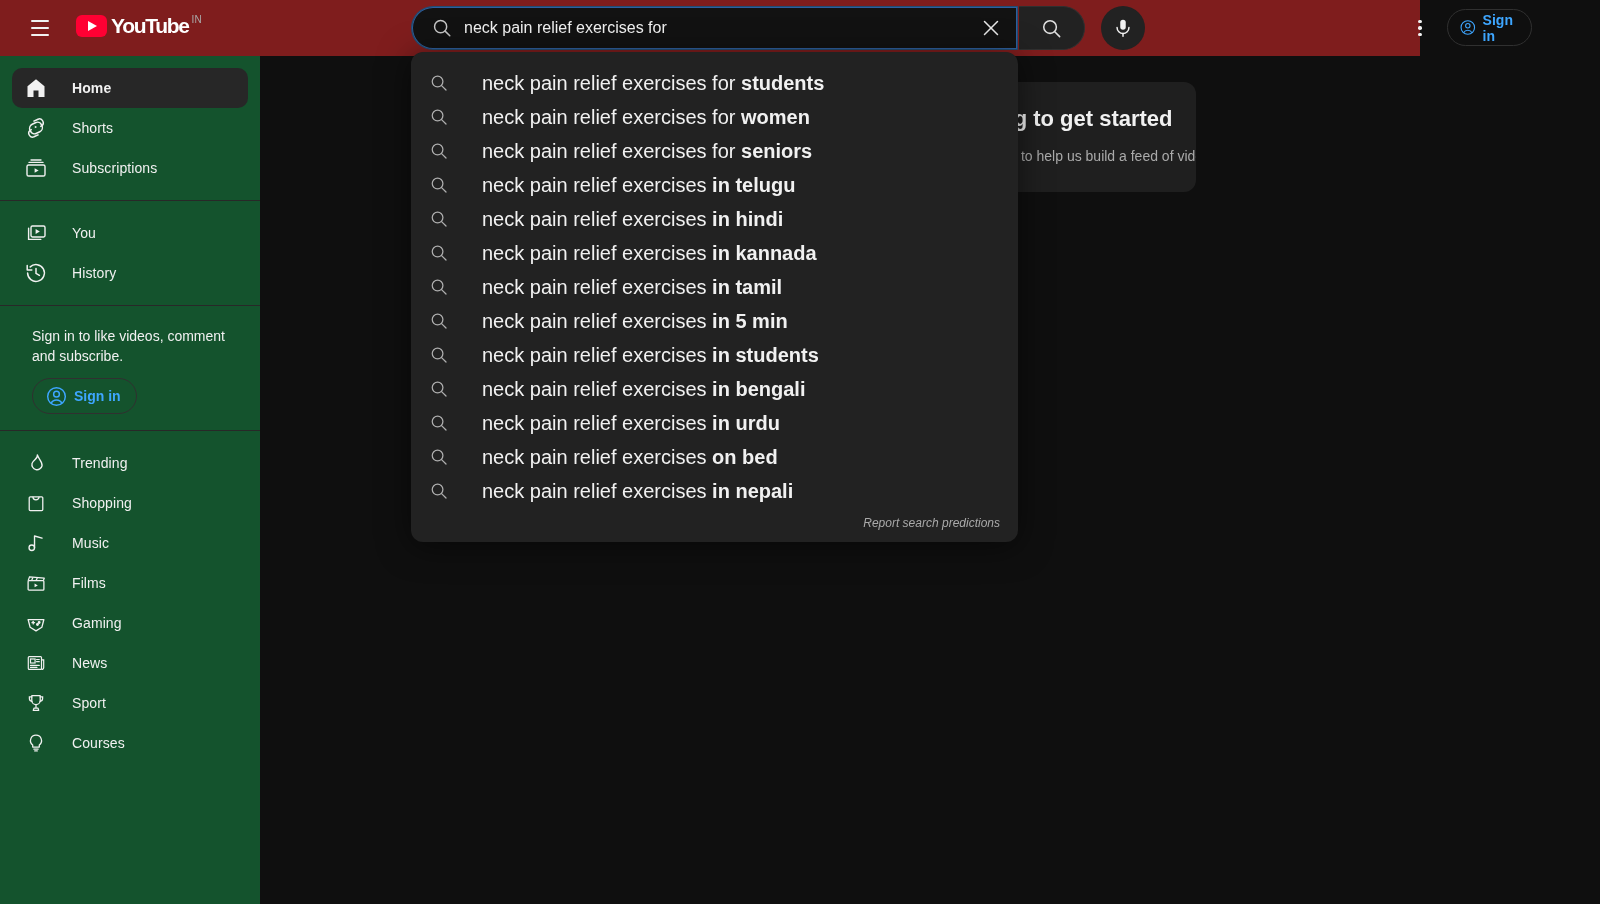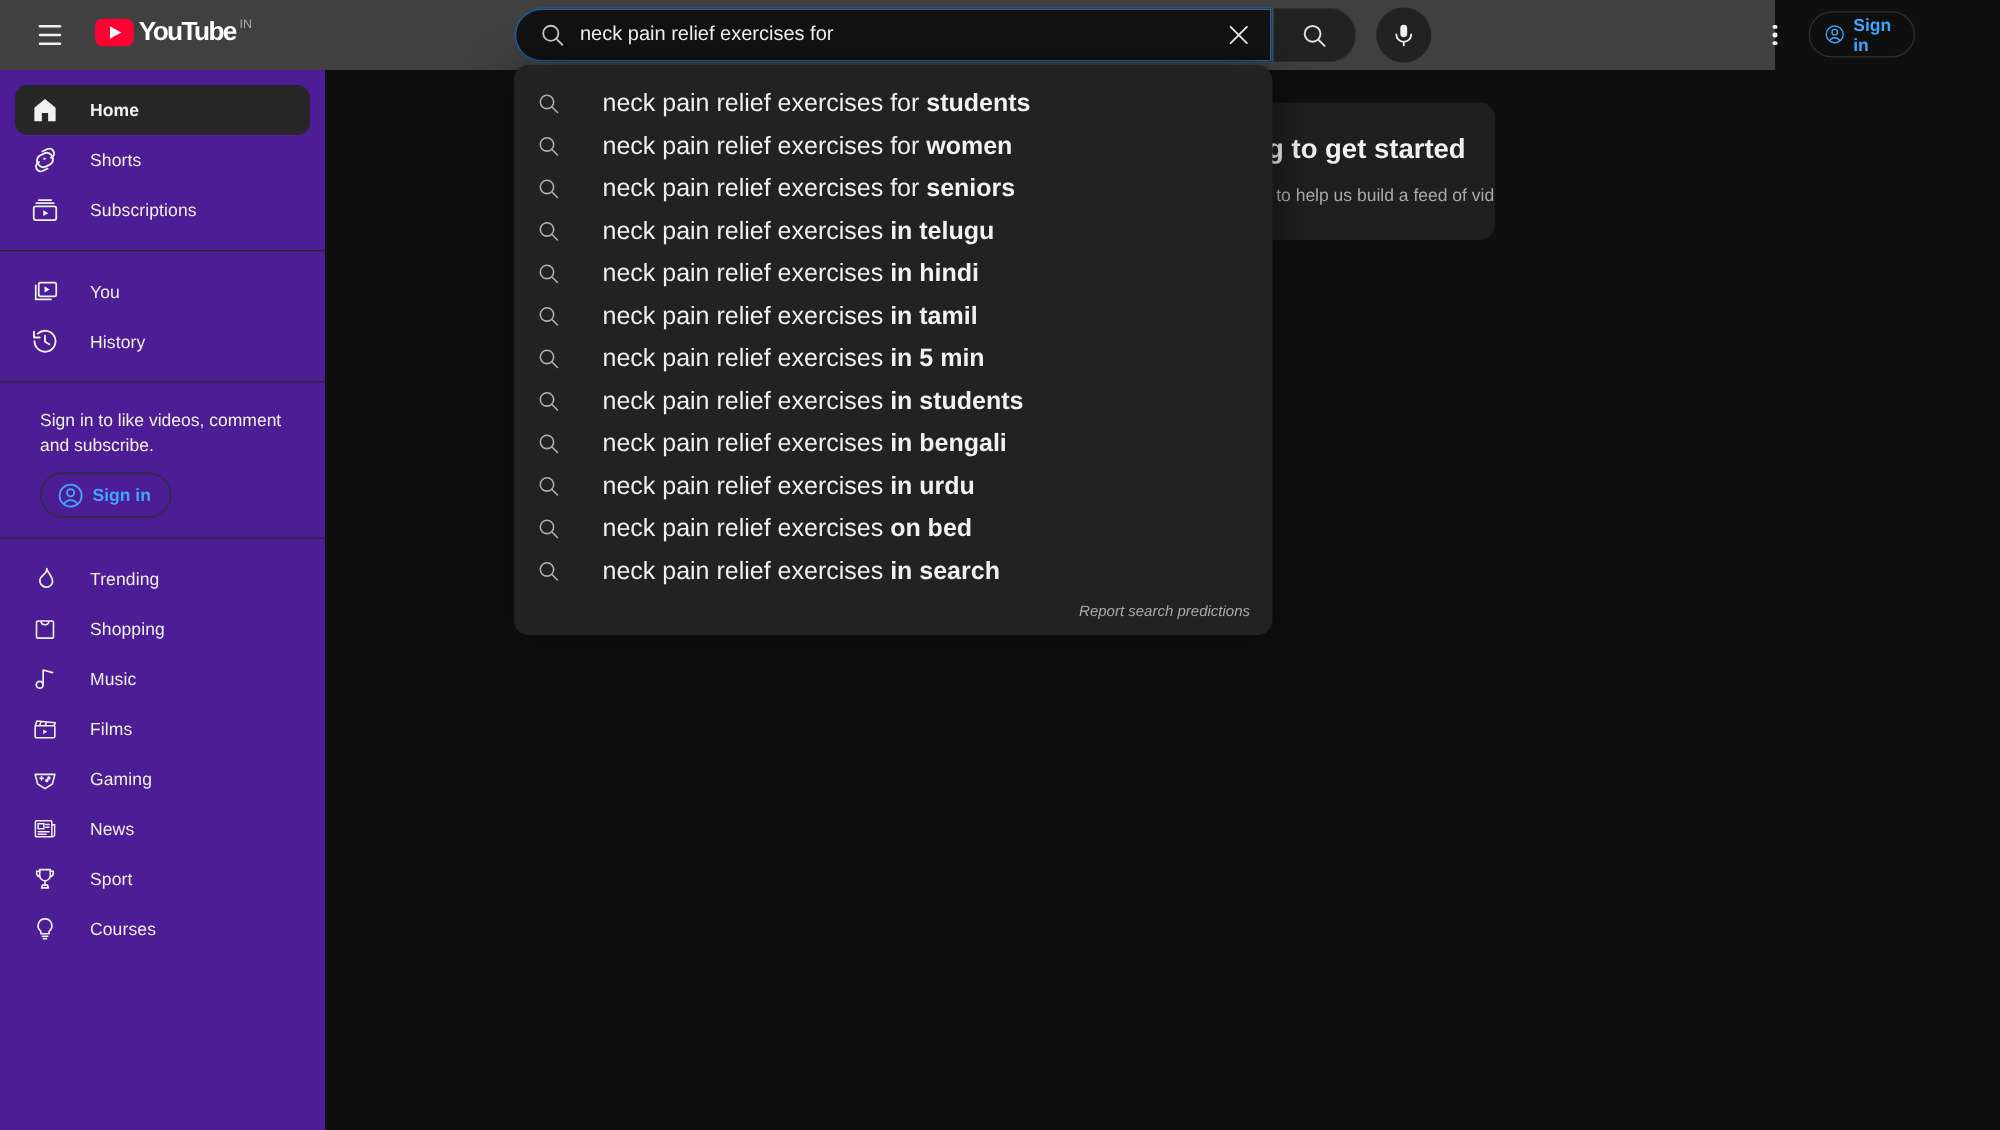--- a/index.html
+++ b/index.html
@@ -8,21 +8,21 @@
     background: #0f0f0f;
     font-family: "Liberation Sans", sans-serif;
     overflow: hidden;
     color: #f1f1f1;
   }
   #app { position: relative; width: 1600px; height: 904px; }
 
   
   #header {
     position: absolute; top: 0; left: 0; width: 1420px; height: 56px;
-    background: #404040; z-index: 40;
+    background: #7f1d1d; z-index: 40;
     display: flex; align-items: center;
   }
   .hamburger {
     position: absolute; left: 24px; top: 12px;
     width: 32px; height: 32px;
     display: flex; flex-direction: column; justify-content: center;
     align-items: center; gap: 5px; cursor: pointer;
   }
   .hamburger span {
     display: block; width: 18px; height: 2px; background: #f1f1f1; border-radius: 1px;
@@ -88,21 +88,21 @@
   .signin-header {
     position: absolute; left: 1447px; top: 9px; height: 37px; padding: 0 13px 0 11px;
     border: 1px solid #303030; border-radius: 19px;
     display: flex; align-items: center; gap: 6px; cursor: pointer;
     color: #3ea6ff; font-size: 14px; font-weight: bold;
   }
 
   
   #sidebar {
     position: absolute; left: 0; top: 56px; width: 260px; height: 848px;
-    background: #4c1d95; overflow: hidden; padding-top: 12px; z-index: 20;
+    background: #14532d; overflow: hidden; padding-top: 12px; z-index: 20;
   }
   .nav-item {
     display: flex; align-items: center; height: 40px;
     margin: 0 12px 0 12px; padding-left: 12px; border-radius: 10px;
     cursor: pointer; gap: 24px;
   }
   .nav-item.active { background: #272727; }
   .nav-item .ico { width: 24px; height: 24px; display: flex; align-items: center; justify-content: center; flex: 0 0 24px; }
   .nav-item .lbl { font-size: 14px; color: #f1f1f1; letter-spacing: .1px; }
   .nav-item.active .lbl { font-weight: bold; }
@@ -430,20 +430,27 @@
             <circle cx="10.3" cy="10.3" r="6.4"></circle>
             <line x1="15.1" y1="15.1" x2="20.4" y2="20.4" stroke-linecap="round"></line>
           </svg>
           <span class="txt">neck pain relief exercises <b>in hindi</b></span>
         </div>
         <div class="sugg-row">
           <svg class="ico" viewBox="0 0 24 24" fill="none" stroke="#c8c8c8" stroke-width="1.5">
             <circle cx="10.3" cy="10.3" r="6.4"></circle>
             <line x1="15.1" y1="15.1" x2="20.4" y2="20.4" stroke-linecap="round"></line>
           </svg>
+          <span class="txt">neck pain relief exercises <b>in kannada</b></span>
+        </div>
+        <div class="sugg-row">
+          <svg class="ico" viewBox="0 0 24 24" fill="none" stroke="#c8c8c8" stroke-width="1.5">
+            <circle cx="10.3" cy="10.3" r="6.4"></circle>
+            <line x1="15.1" y1="15.1" x2="20.4" y2="20.4" stroke-linecap="round"></line>
+          </svg>
           <span class="txt">neck pain relief exercises <b>in tamil</b></span>
         </div>
         <div class="sugg-row">
           <svg class="ico" viewBox="0 0 24 24" fill="none" stroke="#c8c8c8" stroke-width="1.5">
             <circle cx="10.3" cy="10.3" r="6.4"></circle>
             <line x1="15.1" y1="15.1" x2="20.4" y2="20.4" stroke-linecap="round"></line>
           </svg>
           <span class="txt">neck pain relief exercises <b>in 5 min</b></span>
         </div>
         <div class="sugg-row">
@@ -472,19 +479,19 @@
             <circle cx="10.3" cy="10.3" r="6.4"></circle>
             <line x1="15.1" y1="15.1" x2="20.4" y2="20.4" stroke-linecap="round"></line>
           </svg>
           <span class="txt">neck pain relief exercises <b>on bed</b></span>
         </div>
         <div class="sugg-row">
           <svg class="ico" viewBox="0 0 24 24" fill="none" stroke="#c8c8c8" stroke-width="1.5">
             <circle cx="10.3" cy="10.3" r="6.4"></circle>
             <line x1="15.1" y1="15.1" x2="20.4" y2="20.4" stroke-linecap="round"></line>
           </svg>
-          <span class="txt">neck pain relief exercises <b>in search</b></span>
+          <span class="txt">neck pain relief exercises <b>in nepali</b></span>
         </div>
       </div>
     <div class="report-link">Report search predictions</div>
   </div>
 
 </div>
 
 </body></html>

